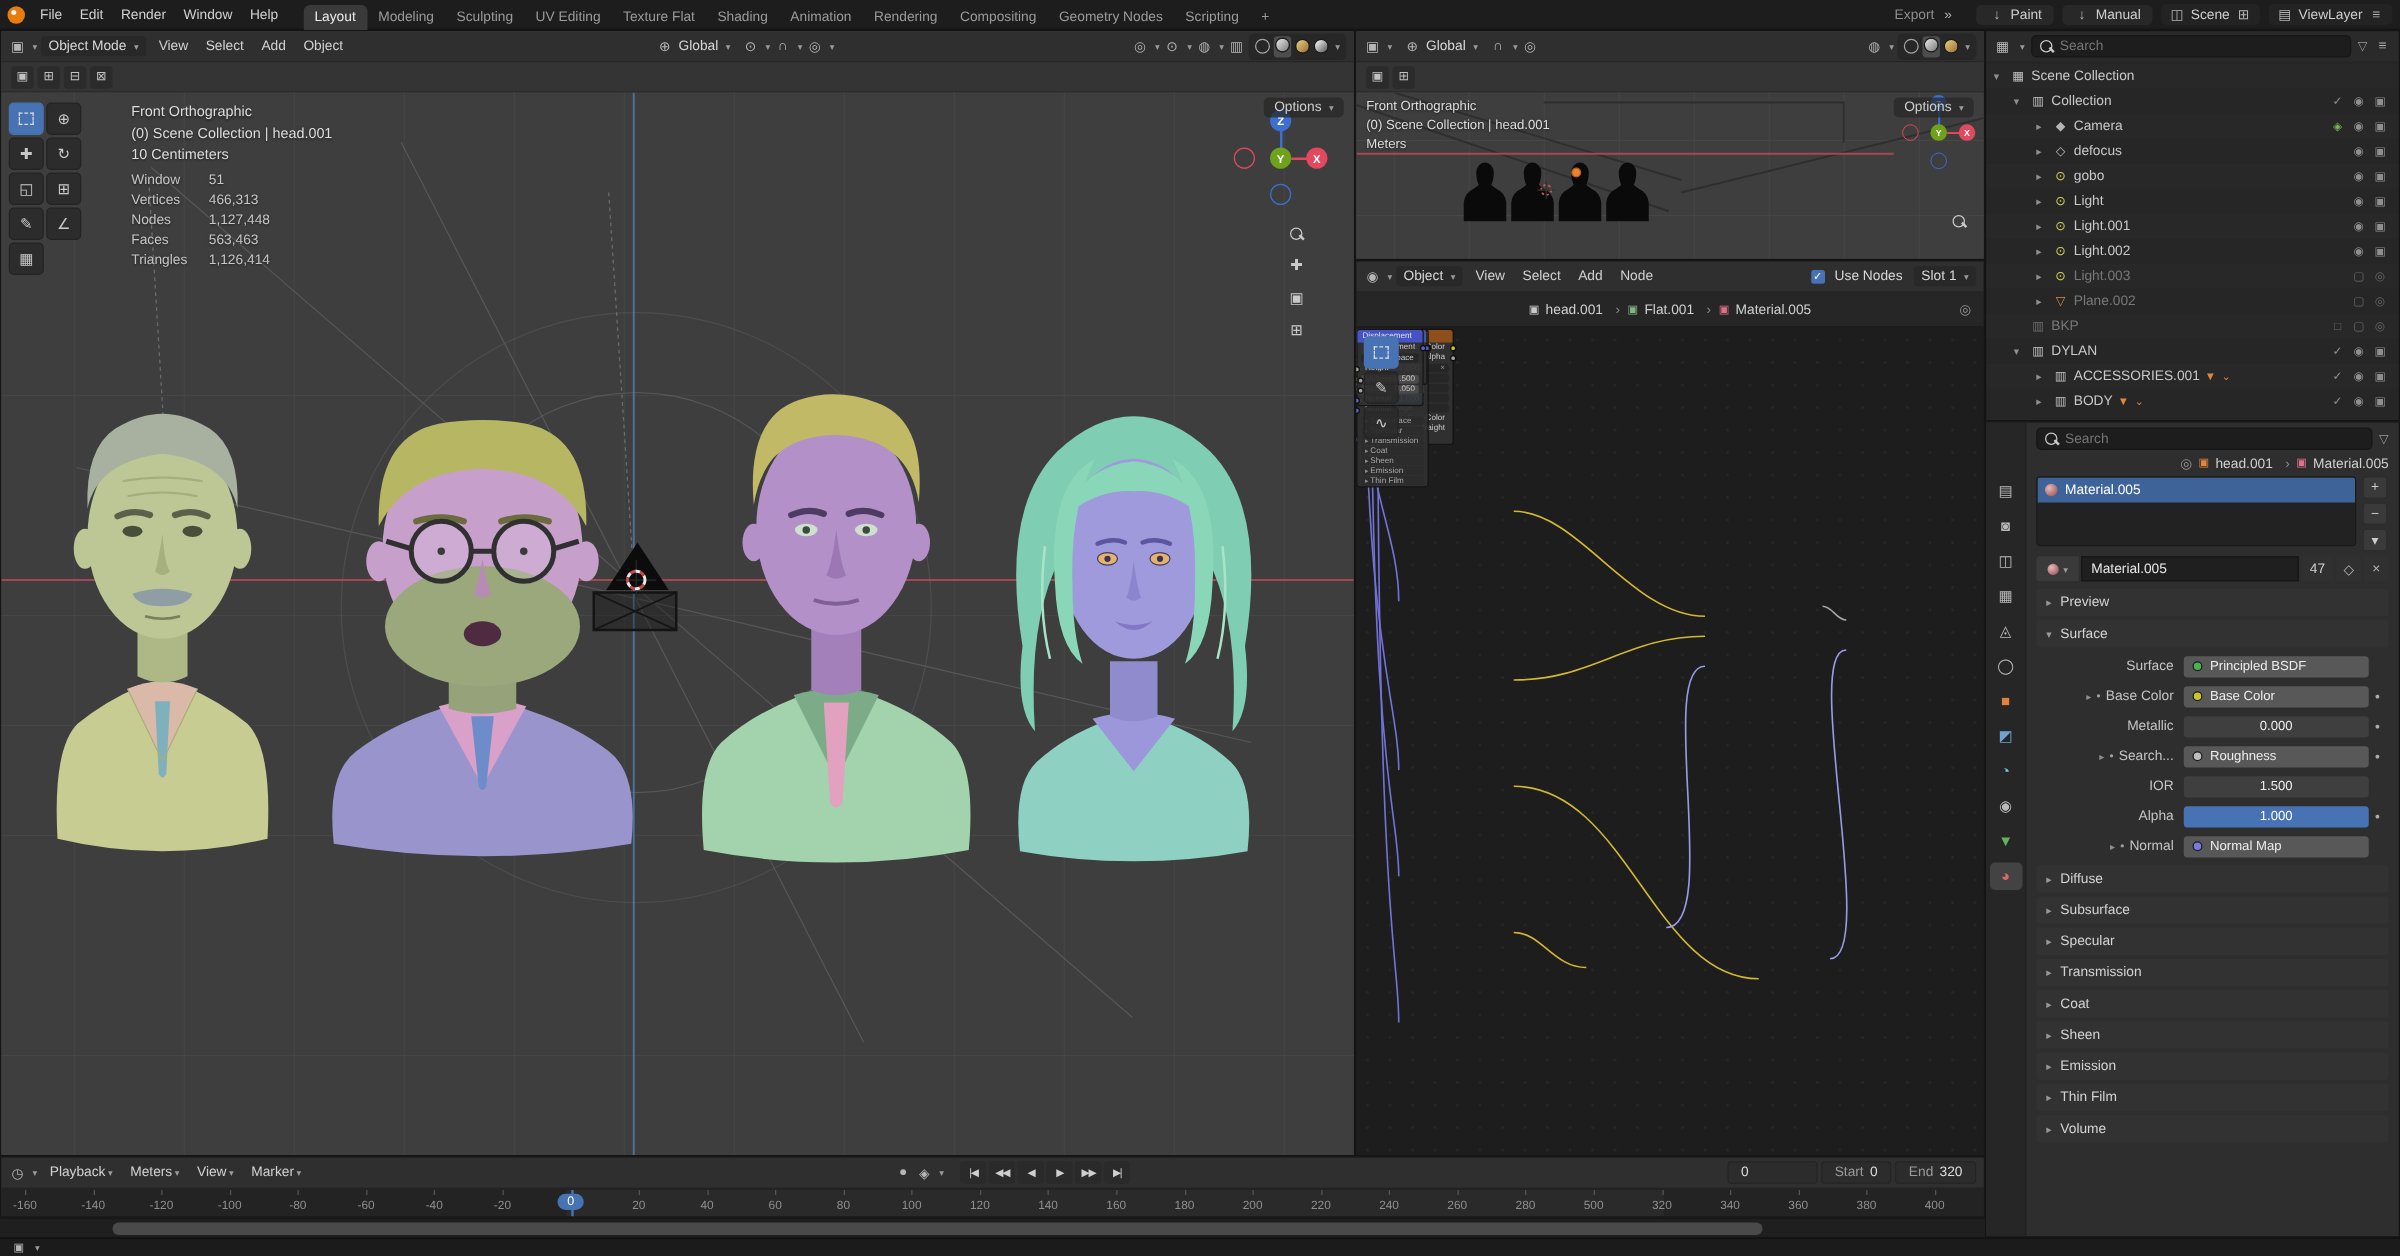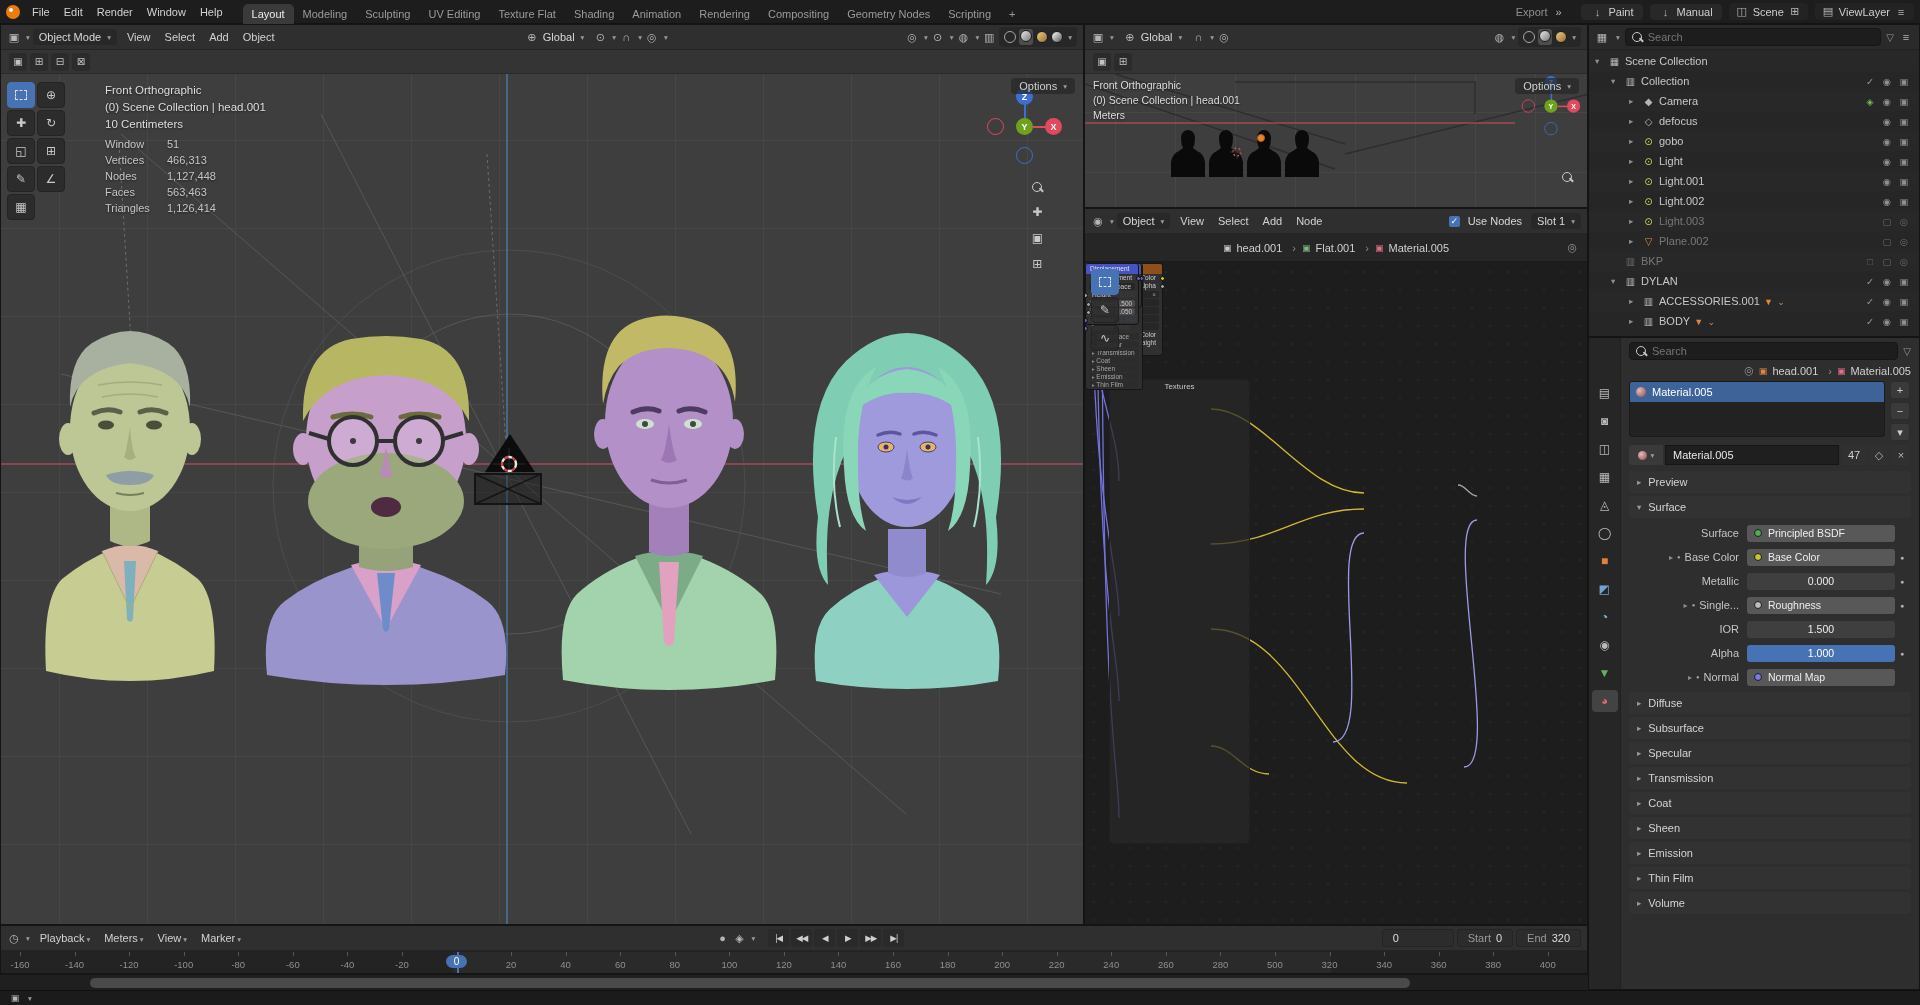--- a/index.html
+++ b/index.html
@@ -604,23 +604,20 @@
           <path d="M126,146 C178,146 220,230 279,230" stroke="#d2b832"></path>
           <path d="M126,281 C190,281 216,246 279,246" stroke="#d2b832"></path>
           <path d="M126,366 C216,366 238,520 322,520" stroke="#d2b832"></path>
           <path d="M126,483 C148,483 158,511 184,511" stroke="#d2b832"></path>
           <path d="M248,479 C292,479 240,270 279,270" stroke="#9a9ae8"></path>
           <path d="M379,504 C418,504 356,257 392,257" stroke="#9a9ae8"></path>
           <path d="M373,222 C381,222 384,233 392,233" stroke="#a5a5a5"></path>
         </g>
       </svg>
 
-      <div class="nframe">
-        <div class="frame-label">Textures</div>
-      </div>
 
       <div class="node-layer">
 
           <div class="node tex" id="tex1">
             <div class="nhead">Image Texture</div>
             <div class="nrows">
 
                 <div class="nrow out">
                   <span class="sock" style="background: rgb(199, 199, 41);"></span>
                   <span class="nlabel">Color</span>
@@ -1426,21 +1423,21 @@
 
               <span>0.000</span>
             </span>
             <span class="kdot">●</span>
           </div>
 
           <div class="prow">
             <span class="plabel">
               <span class="parrow">▸</span>
               <span class="pbullet">●</span>
-              <span>Single...</span>
+              <span>Search...</span>
             </span>
             <span class="pvalue menu">
               <span class="pdot" style="background: rgb(189, 189, 189);"></span>
               <span>Roughness</span>
             </span>
             <span class="kdot">●</span>
           </div>
 
           <div class="prow">
             <span class="plabel">

